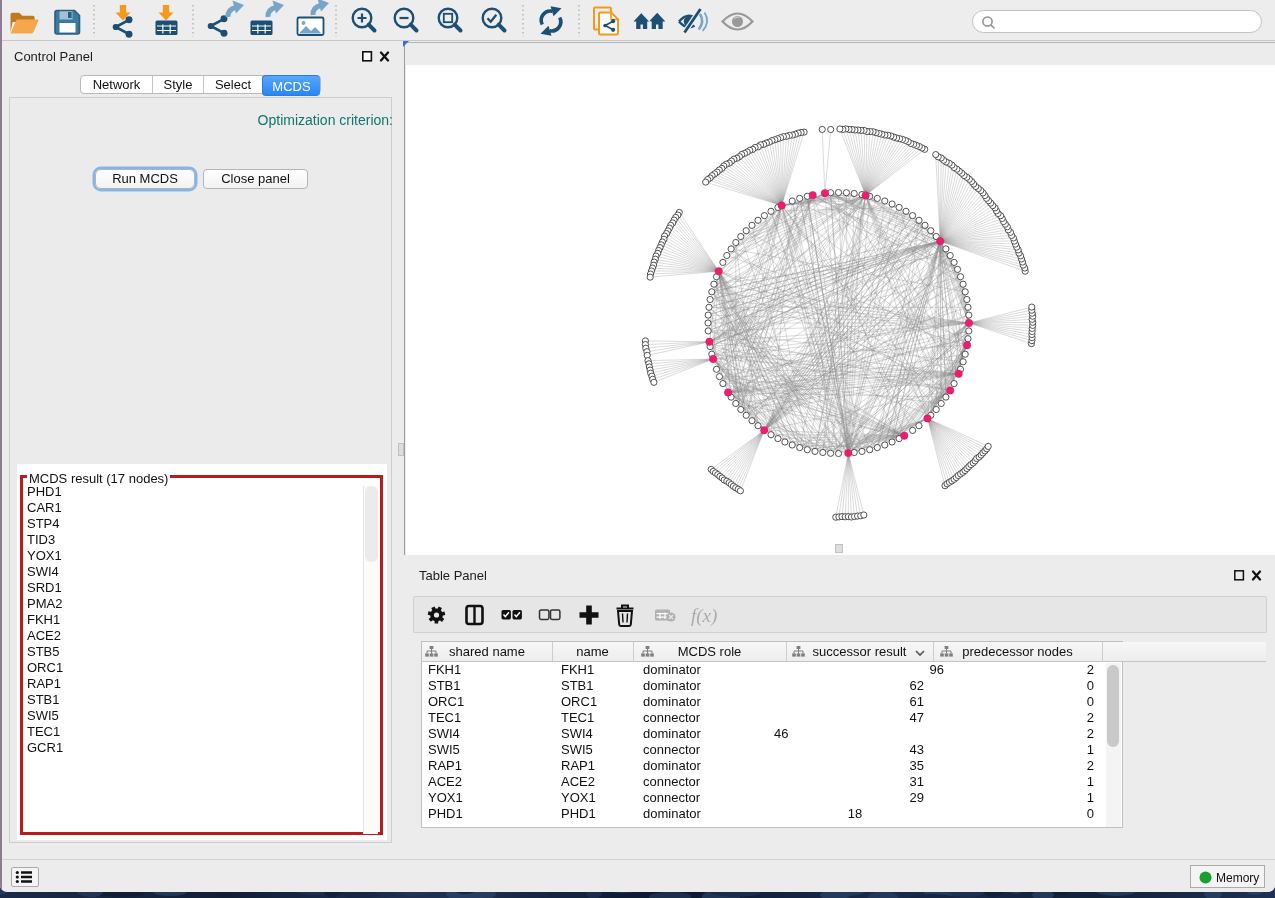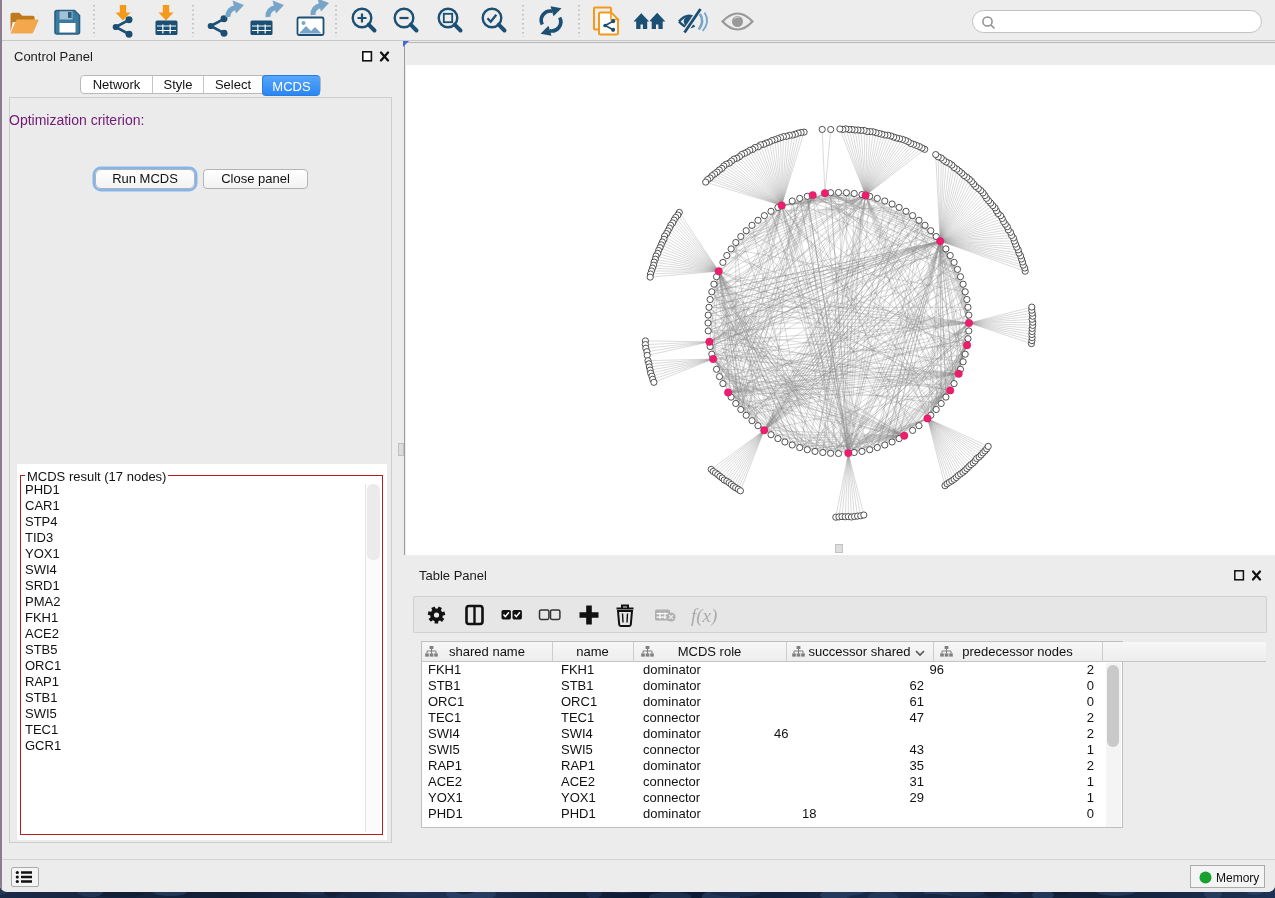--- a/index.html
+++ b/index.html
@@ -19,21 +19,21 @@
 #tabbar .tab.last{border-right:none}
 #tabbar .sel{background:linear-gradient(#55a7fd,#2a86f2);color:#fff;border-radius:4px;border-right:none;margin:-1px;height:21px;line-height:21px;border:1px solid #2a7ce2}
 #cpbox{position:absolute;left:9px;top:97px;width:383px;height:746px;border:1px solid #cdcdcd;background:#ebebeb}
 #combo{position:absolute;left:45px;top:136px;width:312px;height:20px;background:#fff;
  border:1px solid #b5b5b5;border-radius:5px;font-size:14px;color:#111}
 #combo .sp{position:absolute;right:1px;top:1px;width:17px;height:16px;border-radius:4px;
  background:linear-gradient(#5fb0fd,#1d7bf1);border:1px solid #2a7ce2}
 .btn{position:absolute;height:20px;background:linear-gradient(#ffffff,#f2f2f2);border:1px solid #b4b4b4;border-radius:4px;
  font-size:13px;color:#111;text-align:center;line-height:18px}
 #mcdswhite{position:absolute;left:17px;top:464px;width:370px;height:376px;background:#fff}
-#fieldset{position:absolute;left:3px;top:11px;width:363px;height:360px;border:1px solid #b91c1c}
+#fieldset{position:absolute;left:3px;top:11px;width:363px;height:360px;border:3px solid #b91c1c}
 #fieldset legend{position:absolute;left:4px;top:-7px;background:#fff;padding:0 2px;font-size:13px;color:#111;white-space:nowrap}
 #mlist{position:absolute;left:4px;top:6px;font-size:13px;color:#111;line-height:16px}
 #mscroll{position:absolute;right:2px;top:8px;width:15px;height:348px;background:#fbfbfb;border-left:1px solid #e4e4e4}
 #mthumb{position:absolute;left:1px;top:0;width:13px;height:76px;background:#ebebeb;border-radius:6px}
 #vdivider{position:absolute;left:393px;top:42px;width:12px;height:849px;background:#ececec}
 #vhandle{position:absolute;left:398px;top:443px;width:6px;height:13px;background:#dcdcdc;border:1px solid #c0c0c0}
 #netframe{position:absolute;left:404px;top:42px;width:871px;height:513px;border-left:1px solid #9c9c9c;border-top:1px solid #b5b5b5}
 #ntitle{position:absolute;left:1px;top:0;width:870px;height:21px;
  background:linear-gradient(#f3f3f3,#d8d8d8);border-bottom:1px solid #aaaaaa}
 #ncanvas{position:absolute;left:1px;top:22px;width:870px;height:491px;background:#fff}
@@ -187,21 +187,21 @@
       <rect x="0.8" y="0.8" width="8.6" height="9" fill="#fff" stroke="#111" stroke-width="1.6"></rect>
       <path d="M19,1.5 l7,8 M26,1.5 l-7,8" stroke="#111" stroke-width="2.3" stroke-linecap="round"></path>
     </svg>
     <div id="cpbox"></div>
     <div id="tabbar">
       <div class="tab" style="width:72px">Network</div>
       <div class="tab" style="width:51px">Style</div>
       <div class="tab" style="width:59px">Select</div>
       <div class="tab sel last" style="width:58px">MCDS</div>
     </div>
-    <div class="abs" style="left:9px;top:112px;width:384px;text-align:left;font-size:14px;color:#701a75">Optimization criterion:</div>
+    <div class="abs" style="left:9px;top:112px;width:384px;text-align:right;font-size:14px;color:#0f766e">Optimization criterion:</div>
     <div class="btn" style="left:95px;top:169px;width:100px;box-shadow:0 0 0 2.5px #84b5ec;border-radius:6px;">Run MCDS</div>
     <div class="btn" style="left:203px;top:169px;width:105px">Close panel</div>
     <div id="mcdswhite">
       <div id="fieldset">
         <legend>MCDS result (17 nodes)</legend>
         <div id="mlist">PHD1<br>CAR1<br>STP4<br>TID3<br>YOX1<br>SWI4<br>SRD1<br>PMA2<br>FKH1<br>ACE2<br>STB5<br>ORC1<br>RAP1<br>STB1<br>SWI5<br>TEC1<br>GCR1</div>
         <div id="mscroll">
           <div id="mthumb"></div>
         </div>
       </div>
@@ -1264,21 +1264,21 @@
       <text x="278" y="24.5" font-family="Liberation Serif,serif" font-style="italic" font-size="19" fill="#ababab">f(x)</text>
     </svg>
     <div id="ttable">
       <div id="thead">
         <div class="hlab" style="left:0px;width:130px">shared name</div>
         <div class="hcol" style="left:130px"></div>
         <div class="hlab" style="left:130px;width:81px">name</div>
         <div class="hcol" style="left:211px"></div>
         <div class="hlab" style="left:211px;width:153px">MCDS role</div>
         <div class="hcol" style="left:364px"></div>
-        <div class="hlab" style="left:364px;width:147px">successor shared</div>
+        <div class="hlab" style="left:364px;width:147px">successor result</div>
         <div class="hcol" style="left:511px"></div>
         <div class="hlab" style="left:511px;width:169px">predecessor nodes</div>
         <div class="hcol" style="left:680px"></div>
       </div>
       <svg class="abs" style="left:3px;top:4px" width="13" height="11" viewBox="0 0 13 11">
         <rect x="4.6" y="0" width="3.8" height="3" fill="#7f7f7f"></rect>
         <path d="M6.5,3 v2 M2,7.5 V5 H11 V7.5 M6.5,5 v2.5" stroke="#7f7f7f" stroke-width="1" fill="none"></path>
         <rect x="0.2" y="7.4" width="3.6" height="3.2" fill="#7f7f7f"></rect>
         <rect x="4.7" y="7.4" width="3.6" height="3.2" fill="#7f7f7f"></rect>
         <rect x="9.2" y="7.4" width="3.6" height="3.2" fill="#7f7f7f"></rect>
@@ -1367,21 +1367,21 @@
         <span style="left:6px">YOX1</span>
         <span style="left:139px">YOX1</span>
         <span style="left:221px">connector</span>
         <span style="left:364px;width:138px;text-align:right">29</span>
         <span style="left:511px;width:161px;text-align:right">1</span>
       </div>
       <div class="trow" style="top:164px">
         <span style="left:6px">PHD1</span>
         <span style="left:139px">PHD1</span>
         <span style="left:221px">dominator</span>
-        <span style="left:380px;width:138px;text-align:left">18</span>
+        <span style="left:364px;width:138px;text-align:center">18</span>
         <span style="left:511px;width:161px;text-align:right">0</span>
       </div>
       <div id="tscroll">
         <div id="tthumb"></div>
       </div>
     </div>
     <div id="statusline"></div>
     <div id="statusbtn"><svg width="26" height="18" viewBox="0 0 26 18">
         <g stroke="#111" stroke-width="2.4">
           <path d="M9,4.5 h11 M9,9 h11 M9,13.5 h11"></path>

